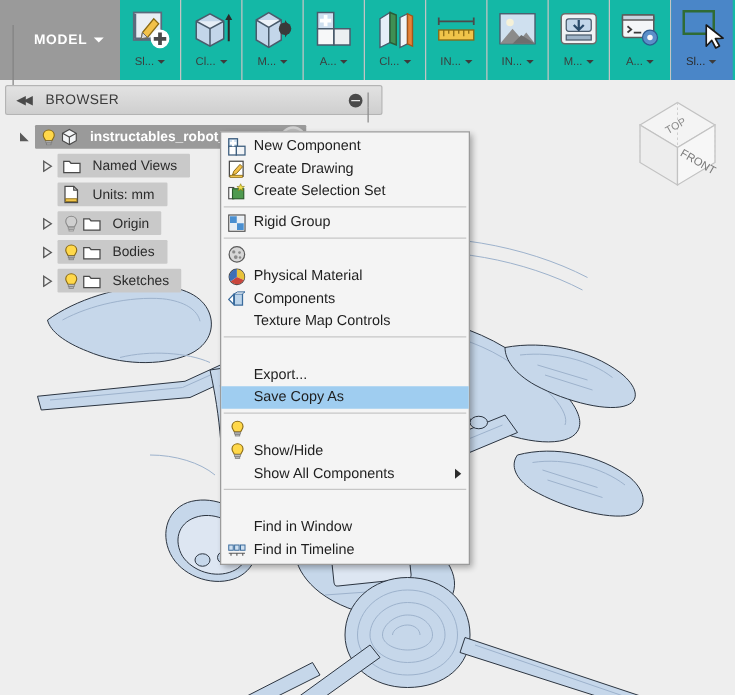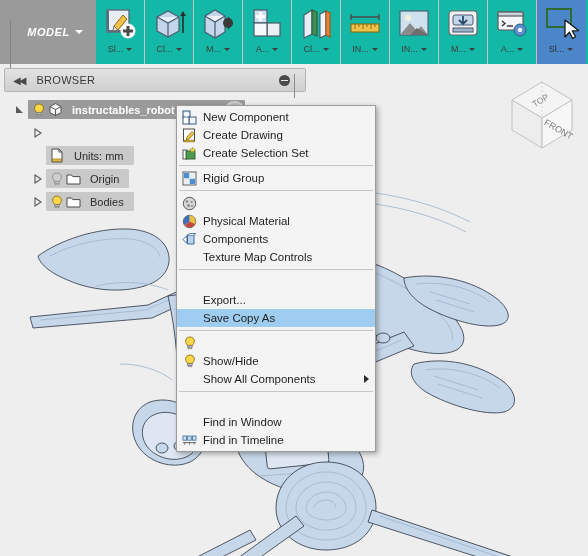--- a/index.html
+++ b/index.html
@@ -24,21 +24,20 @@
   #workspace-zone{
     width:96px;height:64px;background:#9a9a9a;
     display:flex;align-items:center;justify-content:center;position:relative;
     flex:0 0 auto;
   }
   #grip{position:absolute;left:10px;top:20px;width:7px;height:24px;}
   #grip i{display:block;float:left;width:1px;height:24px;background:#828282;margin-right:3px;}
   #workspace-label{
     color:#ffffff;font-size:11px;font-weight:bold;letter-spacing:.6px;
     margin-left:14px;
-    font-style:italic;
   }
   #workspace-caret{
     display:inline-block;width:0;height:0;margin-left:5px;vertical-align:middle;
     border-left:4px solid transparent;border-right:4px solid transparent;border-top:4px solid #ffffff;
   }
   #tool-strip{flex:1 1 auto;display:flex;align-items:flex-start;background:#14b8a6;}
   .tool{
     width:49px;height:64px;box-sizing:border-box;
     display:flex;flex-direction:column;align-items:center;
     border-right:1px solid #c4c4c4;
@@ -449,20 +448,28 @@
         <span id="root-badge"></span>
       </span>
     </div>
 
     <div class="trow" style="margin-left:24px;">
       <span class="twist">
         <svg width="10" height="10" viewBox="0 0 10 10">
             <path d="M2,1 L8,5 L2,9 Z" fill="none" stroke="#5a5a5a" stroke-width="1.1"></path>
           </svg>
       </span>
+      <span class="trowbg">
+        <span class="ico">
+          <svg width="15" height="14" viewBox="0 0 15 14">
+            <path d="M1,3 L5.5,3 L6.8,4.6 L14,4.6 L14,12 L1,12 Z" fill="#ffffff" stroke="#4a4a4a" stroke-width="1"></path>
+          </svg>
+        </span>
+        <span class="tlabel-txt">Named Views</span>
+      </span>
     </div>
 
     <div class="trow" style="margin-left:40px;">
       <span class="trowbg">
         <span class="ico">
           <svg width="14" height="15" viewBox="0 0 14 15">
             <path d="M2,1 L9,1 L12,4 L12,14 L2,14 Z" fill="#ffffff" stroke="#4a4a4a" stroke-width="1"></path>
             <path d="M9,1 L9,4 L12,4" fill="none" stroke="#4a4a4a" stroke-width="1"></path>
             <rect x="2.5" y="11" width="9" height="2.2" fill="#f0c44a" stroke="#8a6a14" stroke-width=".7"></rect>
           </svg>
@@ -510,20 +517,42 @@
         </span>
         <span class="ico">
           <svg width="15" height="14" viewBox="0 0 15 14">
             <path d="M1,3 L5.5,3 L6.8,4.6 L14,4.6 L14,12 L1,12 Z" fill="#ffffff" stroke="#4a4a4a" stroke-width="1"></path>
           </svg>
         </span>
         <span class="tlabel-txt">Bodies</span>
       </span>
     </div>
 
+    <div class="trow" style="margin-left:24px;">
+      <span class="twist">
+        <svg width="10" height="10" viewBox="0 0 10 10">
+            <path d="M2,1 L8,5 L2,9 Z" fill="none" stroke="#5a5a5a" stroke-width="1.1"></path>
+          </svg>
+      </span>
+      <span class="trowbg">
+        <span class="ico">
+          <svg width="14" height="14" viewBox="0 0 14 14">
+            <path d="M7,1 C9.6,1 11.4,2.9 11.4,5.2 C11.4,7 10,8.1 9.6,9.4 L4.4,9.4 C4,8.1 2.6,7 2.6,5.2 C2.6,2.9 4.4,1 7,1 Z" fill="#ffd84a" stroke="#8a6a14" stroke-width=".9"></path>
+            <rect x="4.6" y="9.8" width="4.8" height="1.4" fill="#c8c8c8" stroke="#7a7a7a" stroke-width=".6"></rect>
+            <rect x="5.2" y="11.5" width="3.6" height="1.3" fill="#c8c8c8" stroke="#7a7a7a" stroke-width=".6"></rect>
+          </svg>
+        </span>
+        <span class="ico">
+          <svg width="15" height="14" viewBox="0 0 15 14">
+            <path d="M1,3 L5.5,3 L6.8,4.6 L14,4.6 L14,12 L1,12 Z" fill="#ffffff" stroke="#4a4a4a" stroke-width="1"></path>
+          </svg>
+        </span>
+        <span class="tlabel-txt">Sketches</span>
+      </span>
+    </div>
 
   </div>
 </div>
 
 <div id="ctxmenu">
 
   <div class="mi">
     <span class="mi-ico">
       <svg width="15" height="15" viewBox="0 0 15 15">
         <rect x="1" y="1" width="7" height="7" fill="#cfe0f0" stroke="#3a5b7c" stroke-width="1"></rect>

